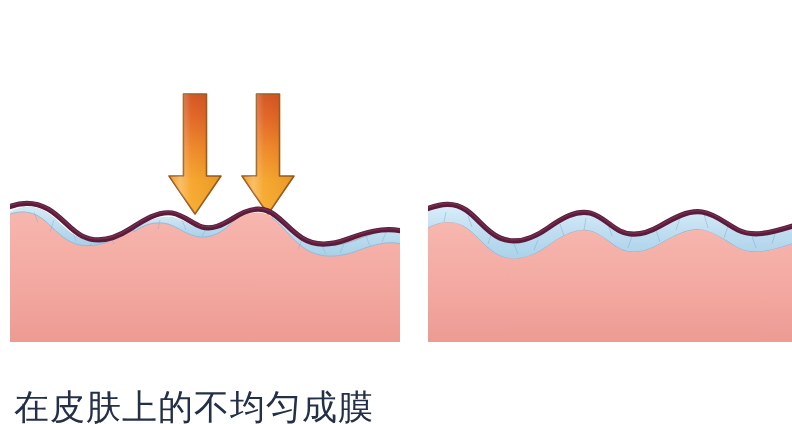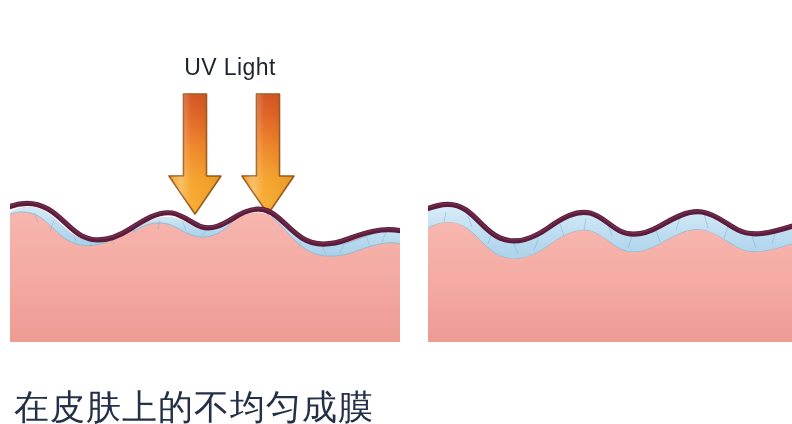--- a/index.html
+++ b/index.html
@@ -62,21 +62,20 @@
     white-space: nowrap;
   }
   #caption-left  { left: 14px; margin-top: 36px; }
   #caption-right { left: 443px; }
 </style>
 </head>
 <body>
 
 <div id="stage">
 
-  <div id="uv-label">UV Light</div>
 
   <div class="uv-arrow" id="uv-arrow-1">
     <svg viewBox="0 0 56 126" width="56" height="126" xmlns="http://www.w3.org/2000/svg">
       <defs>
         <linearGradient id="arrowGrad1" x1="0" y1="0" x2="0" y2="1">
           <stop offset="0%" stop-color="#d4501c"></stop>
           <stop offset="18%" stop-color="#e0601f"></stop>
           <stop offset="45%" stop-color="#ef8423"></stop>
           <stop offset="72%" stop-color="#f6a327"></stop>
           <stop offset="100%" stop-color="#f8ab2c"></stop>

